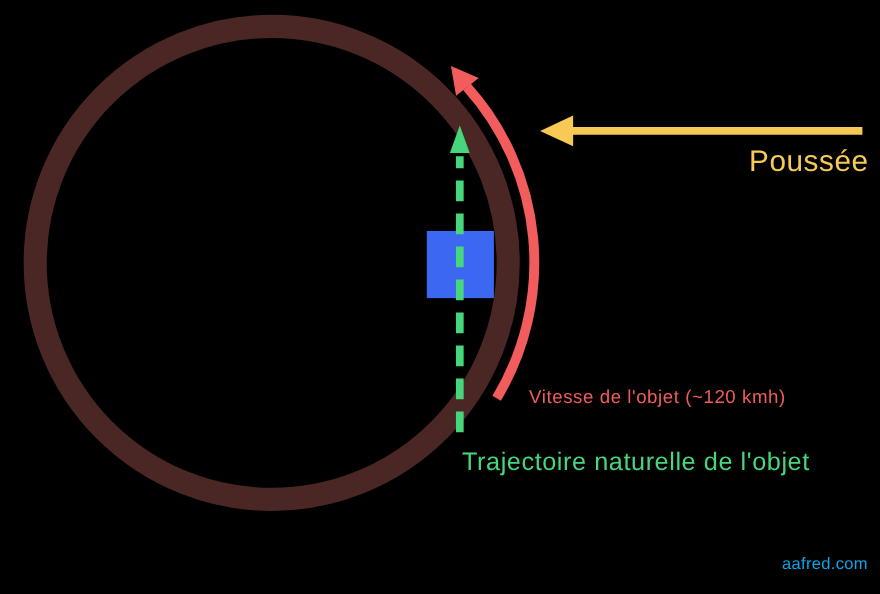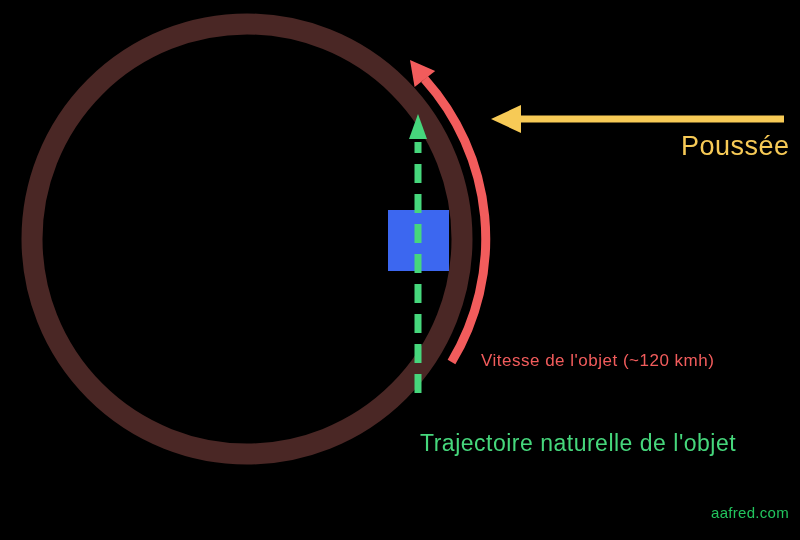--- a/index.html
+++ b/index.html
@@ -37,28 +37,27 @@
     font-size: 17px;
     color: #f25c5c;
   }
   .label-trajectory {
     left: 420px;
     top: 405px;
     font-size: 23px;
     line-height: 28px;
     color: #46d77c;
     white-space: normal;
-    margin-top: 24px;
   }
   .label-watermark {
     left: 711px;
     top: 504px;
     font-size: 15px;
     letter-spacing: 0.3px;
-    color: #22c55e;
+    color: #0ea5e9;
   }
 </style>
 </head>
 <body>
 
 <div class="stage">
 
   <svg width="800" height="540" viewBox="0 0 800 540">
 
     <circle cx="247" cy="239" r="215" fill="none" stroke="#4a2725" stroke-width="21"></circle>

